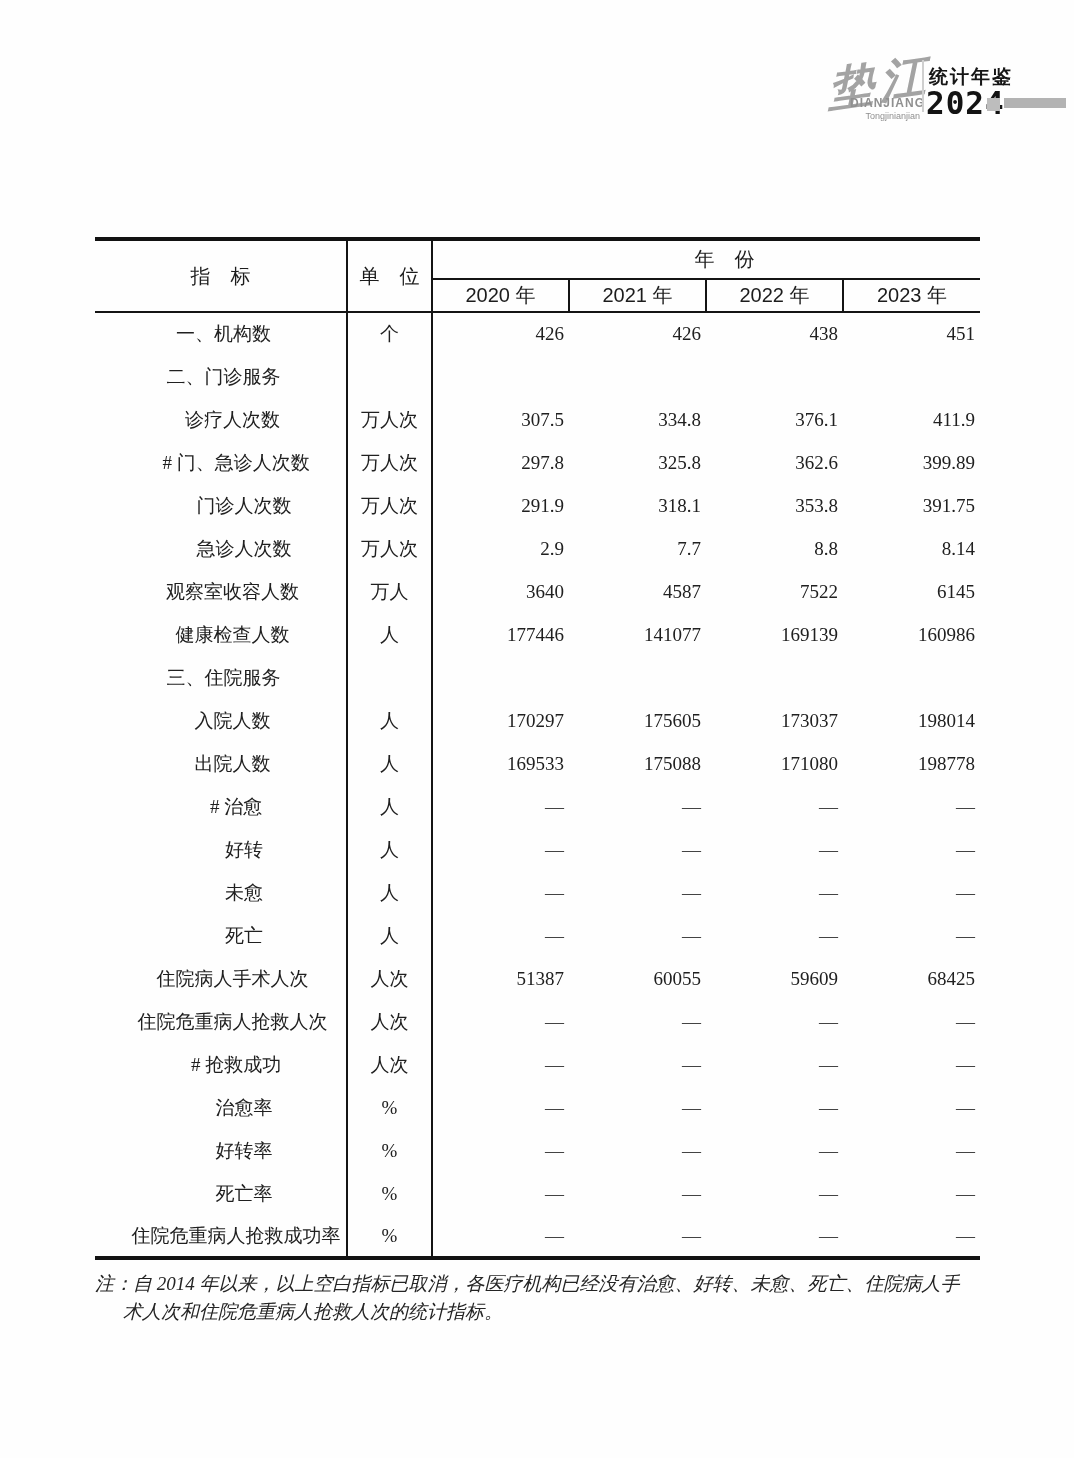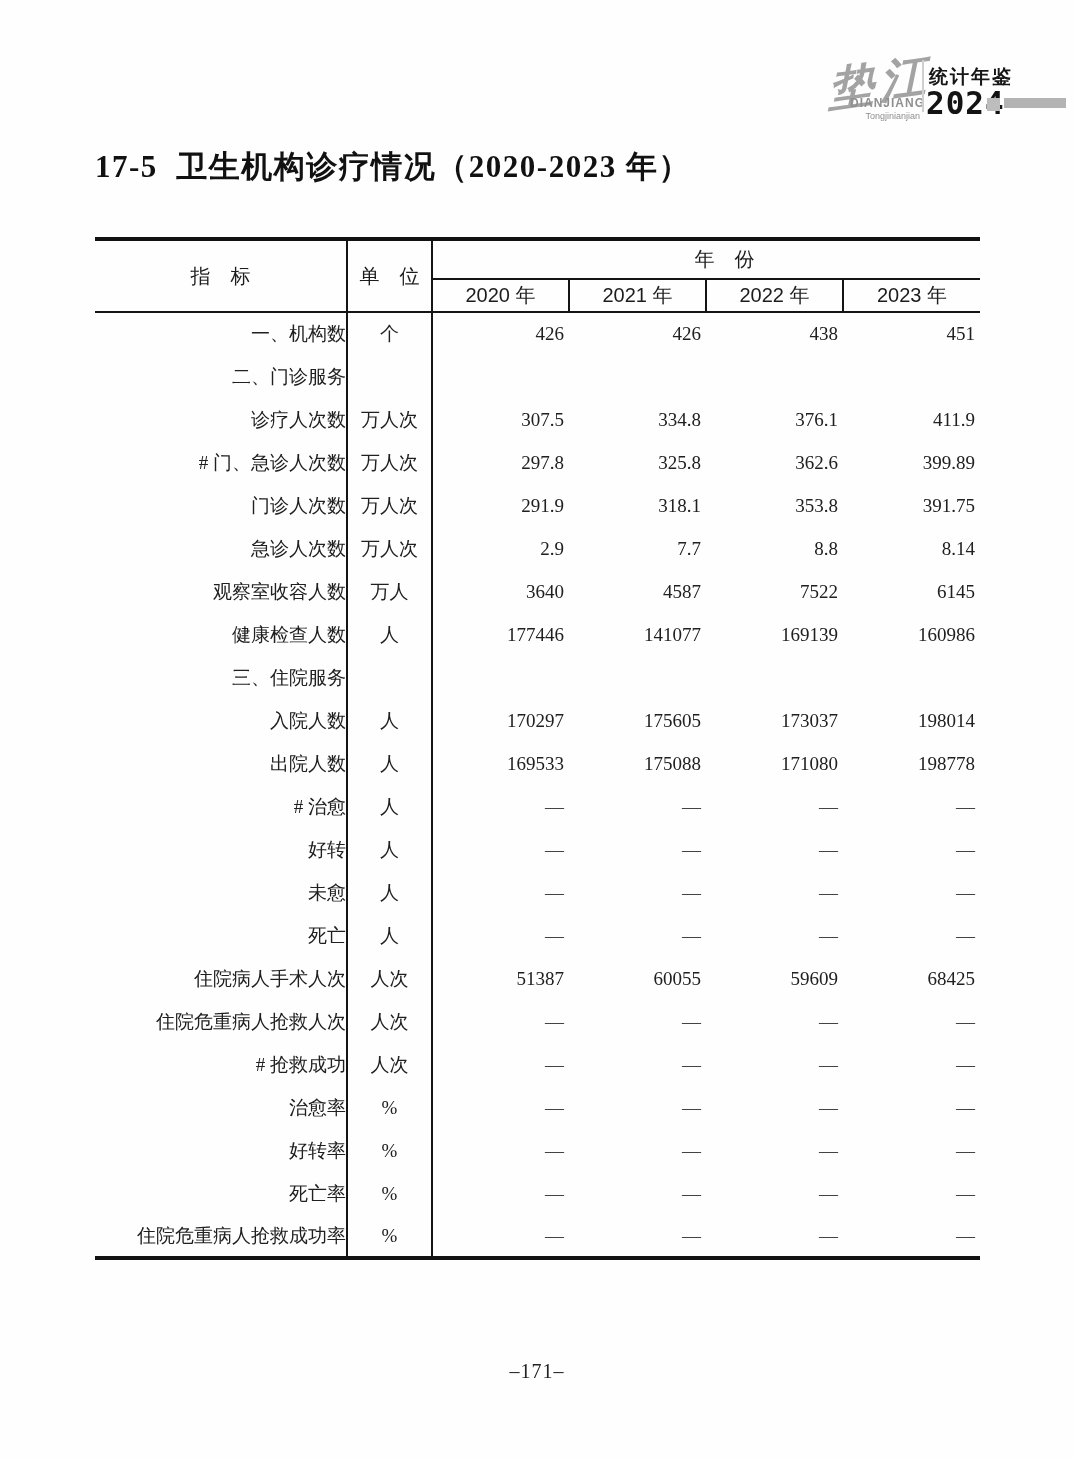--- a/index.html
+++ b/index.html
@@ -71,21 +71,21 @@
     font-size:20px; color:#1c1c1c; text-align:center;
     white-space:pre;
   }
   th.c-ind  { border-right:2px solid #141414; border-bottom:2px solid #141414; }
   th.c-unit { border-right:2px solid #141414; border-bottom:2px solid #141414; }
   th.c-years { height:40px; border-bottom:2px solid #141414;padding-left:36px; }
   tr.year-row th { height:33px; border-bottom:2px solid #141414; }
   tr.year-row th + th { border-left:2px solid #141414; }
 
   .stats-table tbody td { height:43px; vertical-align:middle; font-size:19px; color:#202020; }
-  td.ind  { text-align:right; border-right:2px solid #141414; white-space:pre; }
+  td.ind  { text-align:center; border-right:2px solid #141414; white-space:pre; }
   td.unit { text-align:center; border-right:2px solid #141414; }
   td.val  { text-align:right; padding-right:5px; font-family:"Liberation Serif", serif; }
   td.val.dash { color:#3a3a3a; }
   .ind-0 { padding-left:6px; }
   .ind-1 { padding-left:24px; }
   .ind-2 { padding-left:31px; }
   .ind-3 { padding-left:47px; }
 
   
   .note {
@@ -113,21 +113,20 @@
       <div class="en1">DIANJIANG</div>
       <div class="en2">Tongjinianjian</div>
     </div>
     <div class="logo-sep"></div>
     <div class="logo-series">统计年鉴</div>
     <div class="logo-year">2024</div>
     <div class="logo-square"></div>
     <div class="gray-bar"></div>
   </div>
 
-  <h1 class="doc-title">17-5  卫生机构诊疗情况（2020-2023 年）</h1>
 
   <table class="stats-table">
     <colgroup>
       <col class="c1">
         <col class="c2">
       <col class="cy">
         <col class="cy">
         <col class="cy">
         <col class="cy">
     </colgroup>
@@ -317,16 +316,16 @@
           <td class="ind ind-2">住院危重病人抢救成功率</td>
           <td class="unit">%</td>
           <td class="val dash">—</td>
           <td class="val dash">—</td>
           <td class="val dash">—</td>
           <td class="val dash">—</td>
         </tr>
       </tbody>
   </table>
 
-
-  <div class="pageno">–171–</div>
+  <p class="note"><span>注：</span><span>自 2014 年以来，以上空白指标已取消，各医疗机构已经没有治愈、好转、未愈、死亡、住院病人手术人次和住院危重病人抢救人次的统计指标。</span></p>
+
 
 </div>
 
 </body></html>

